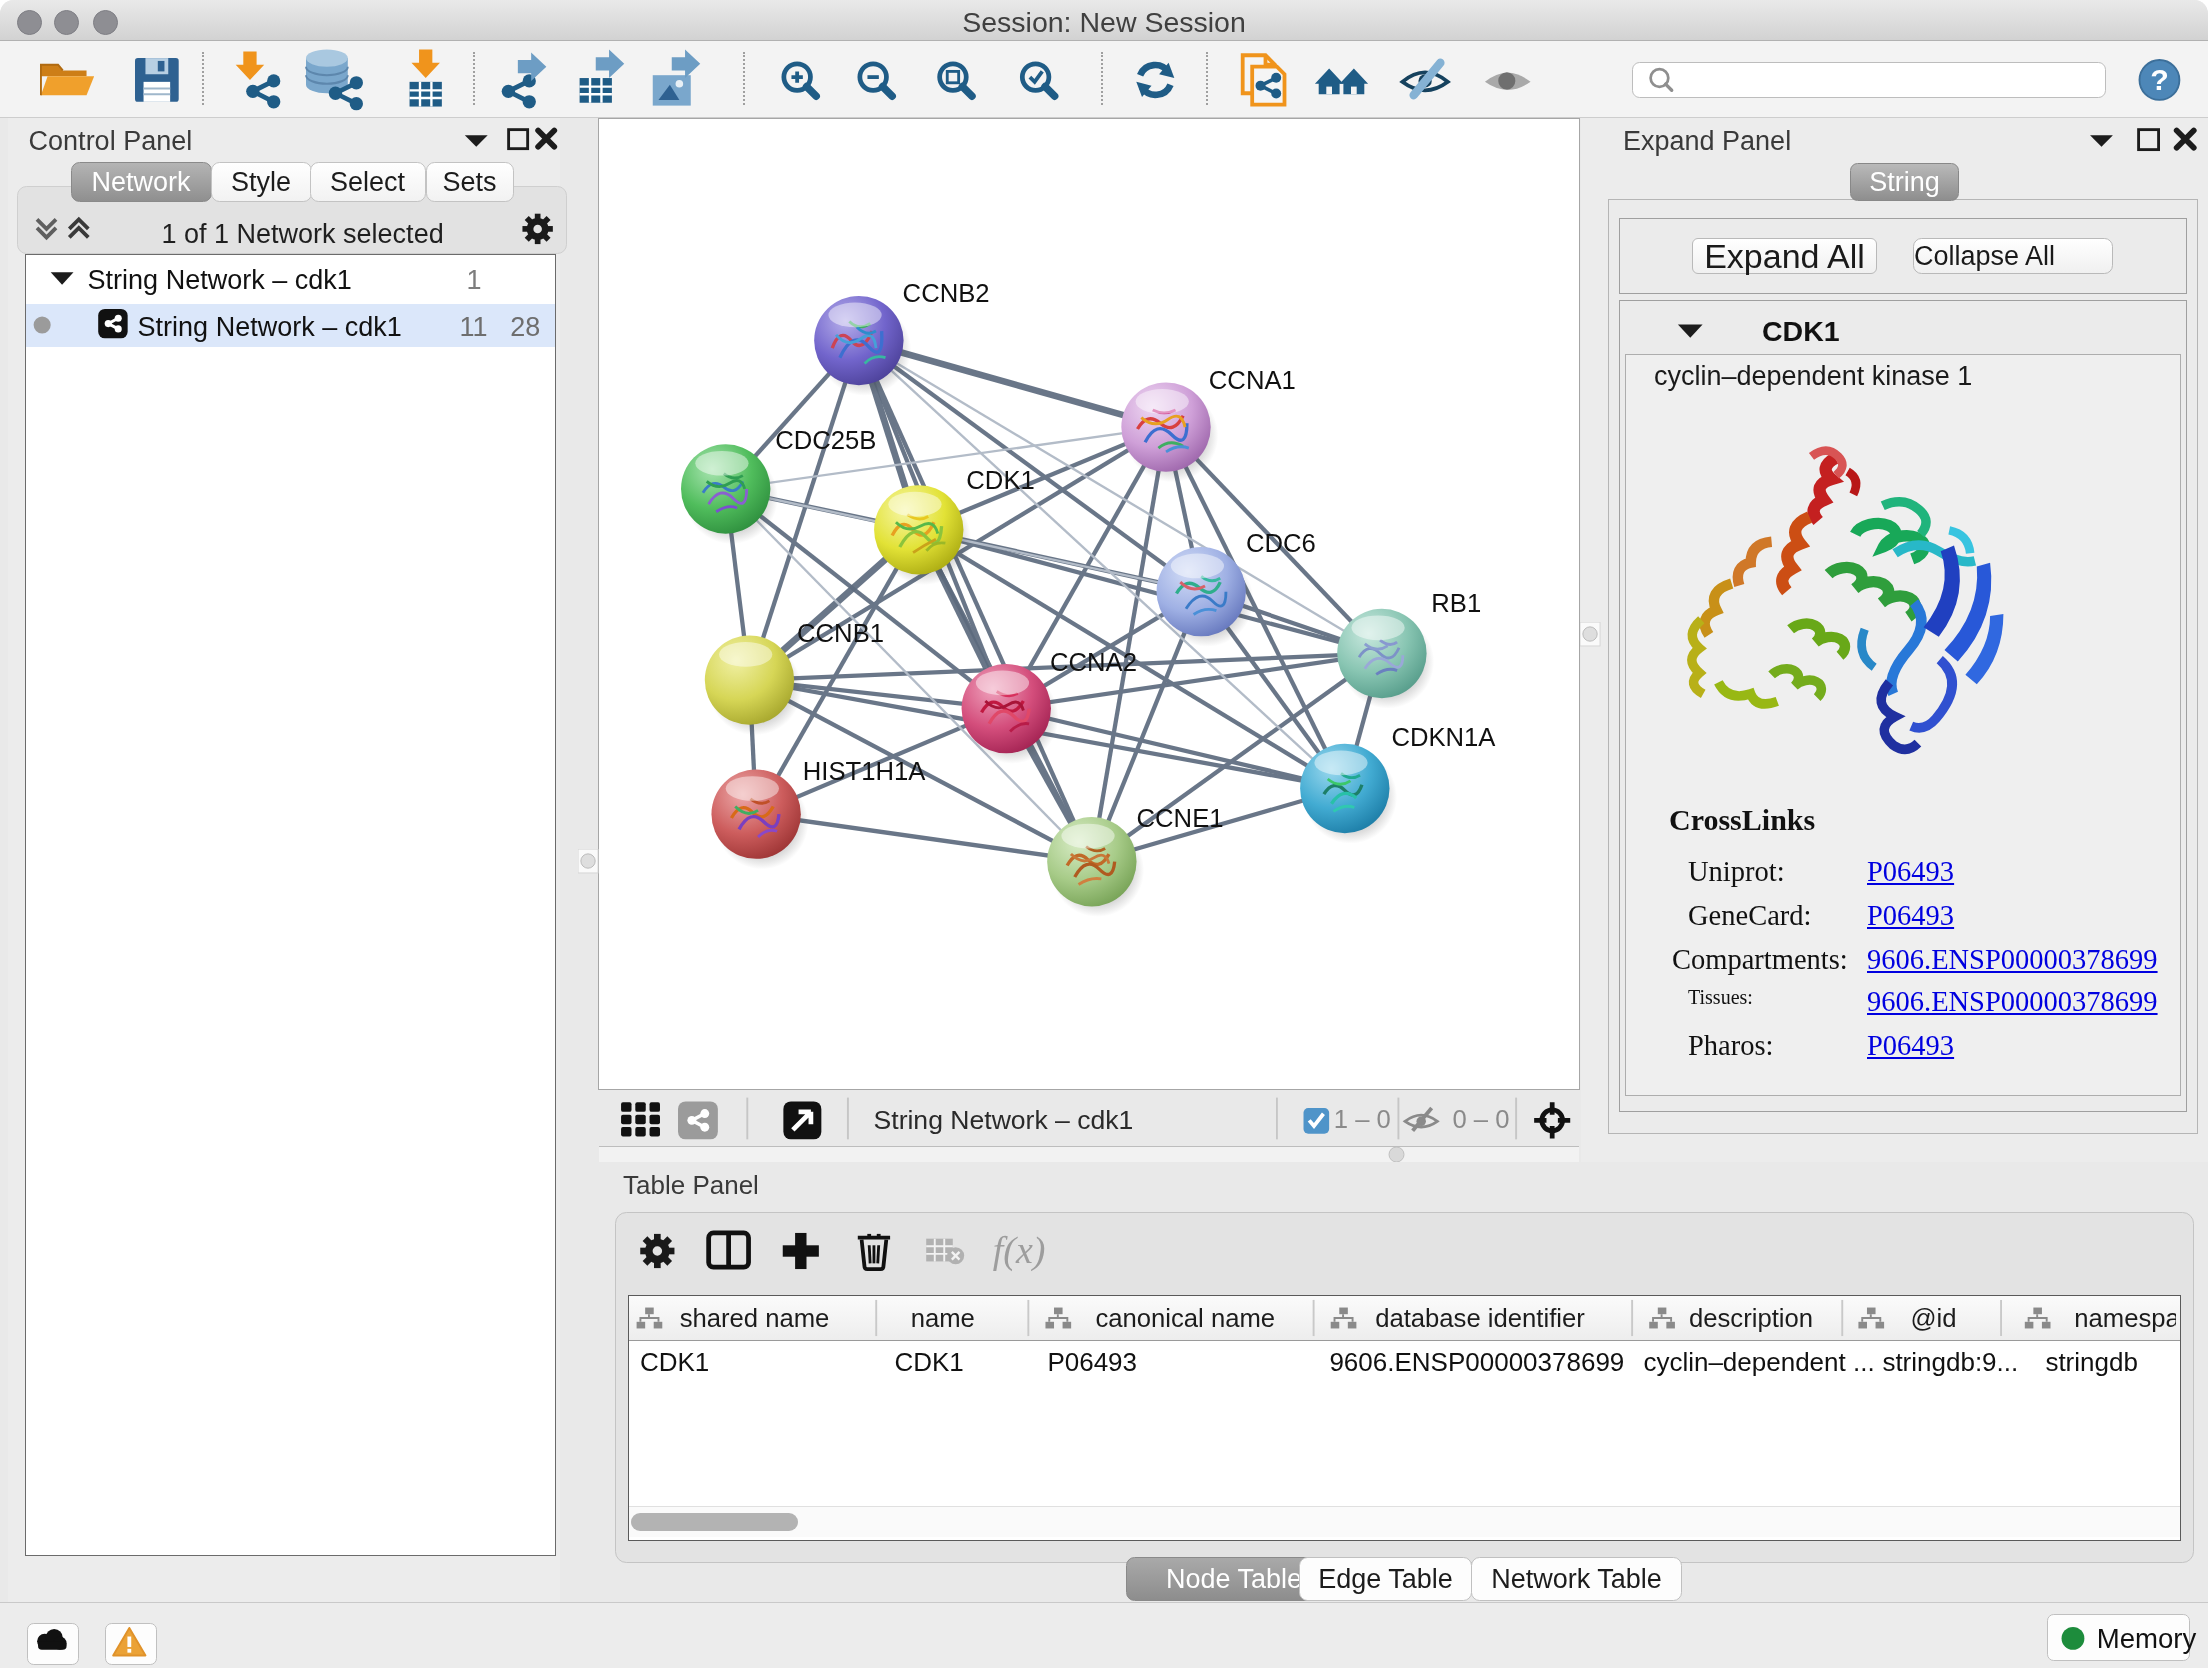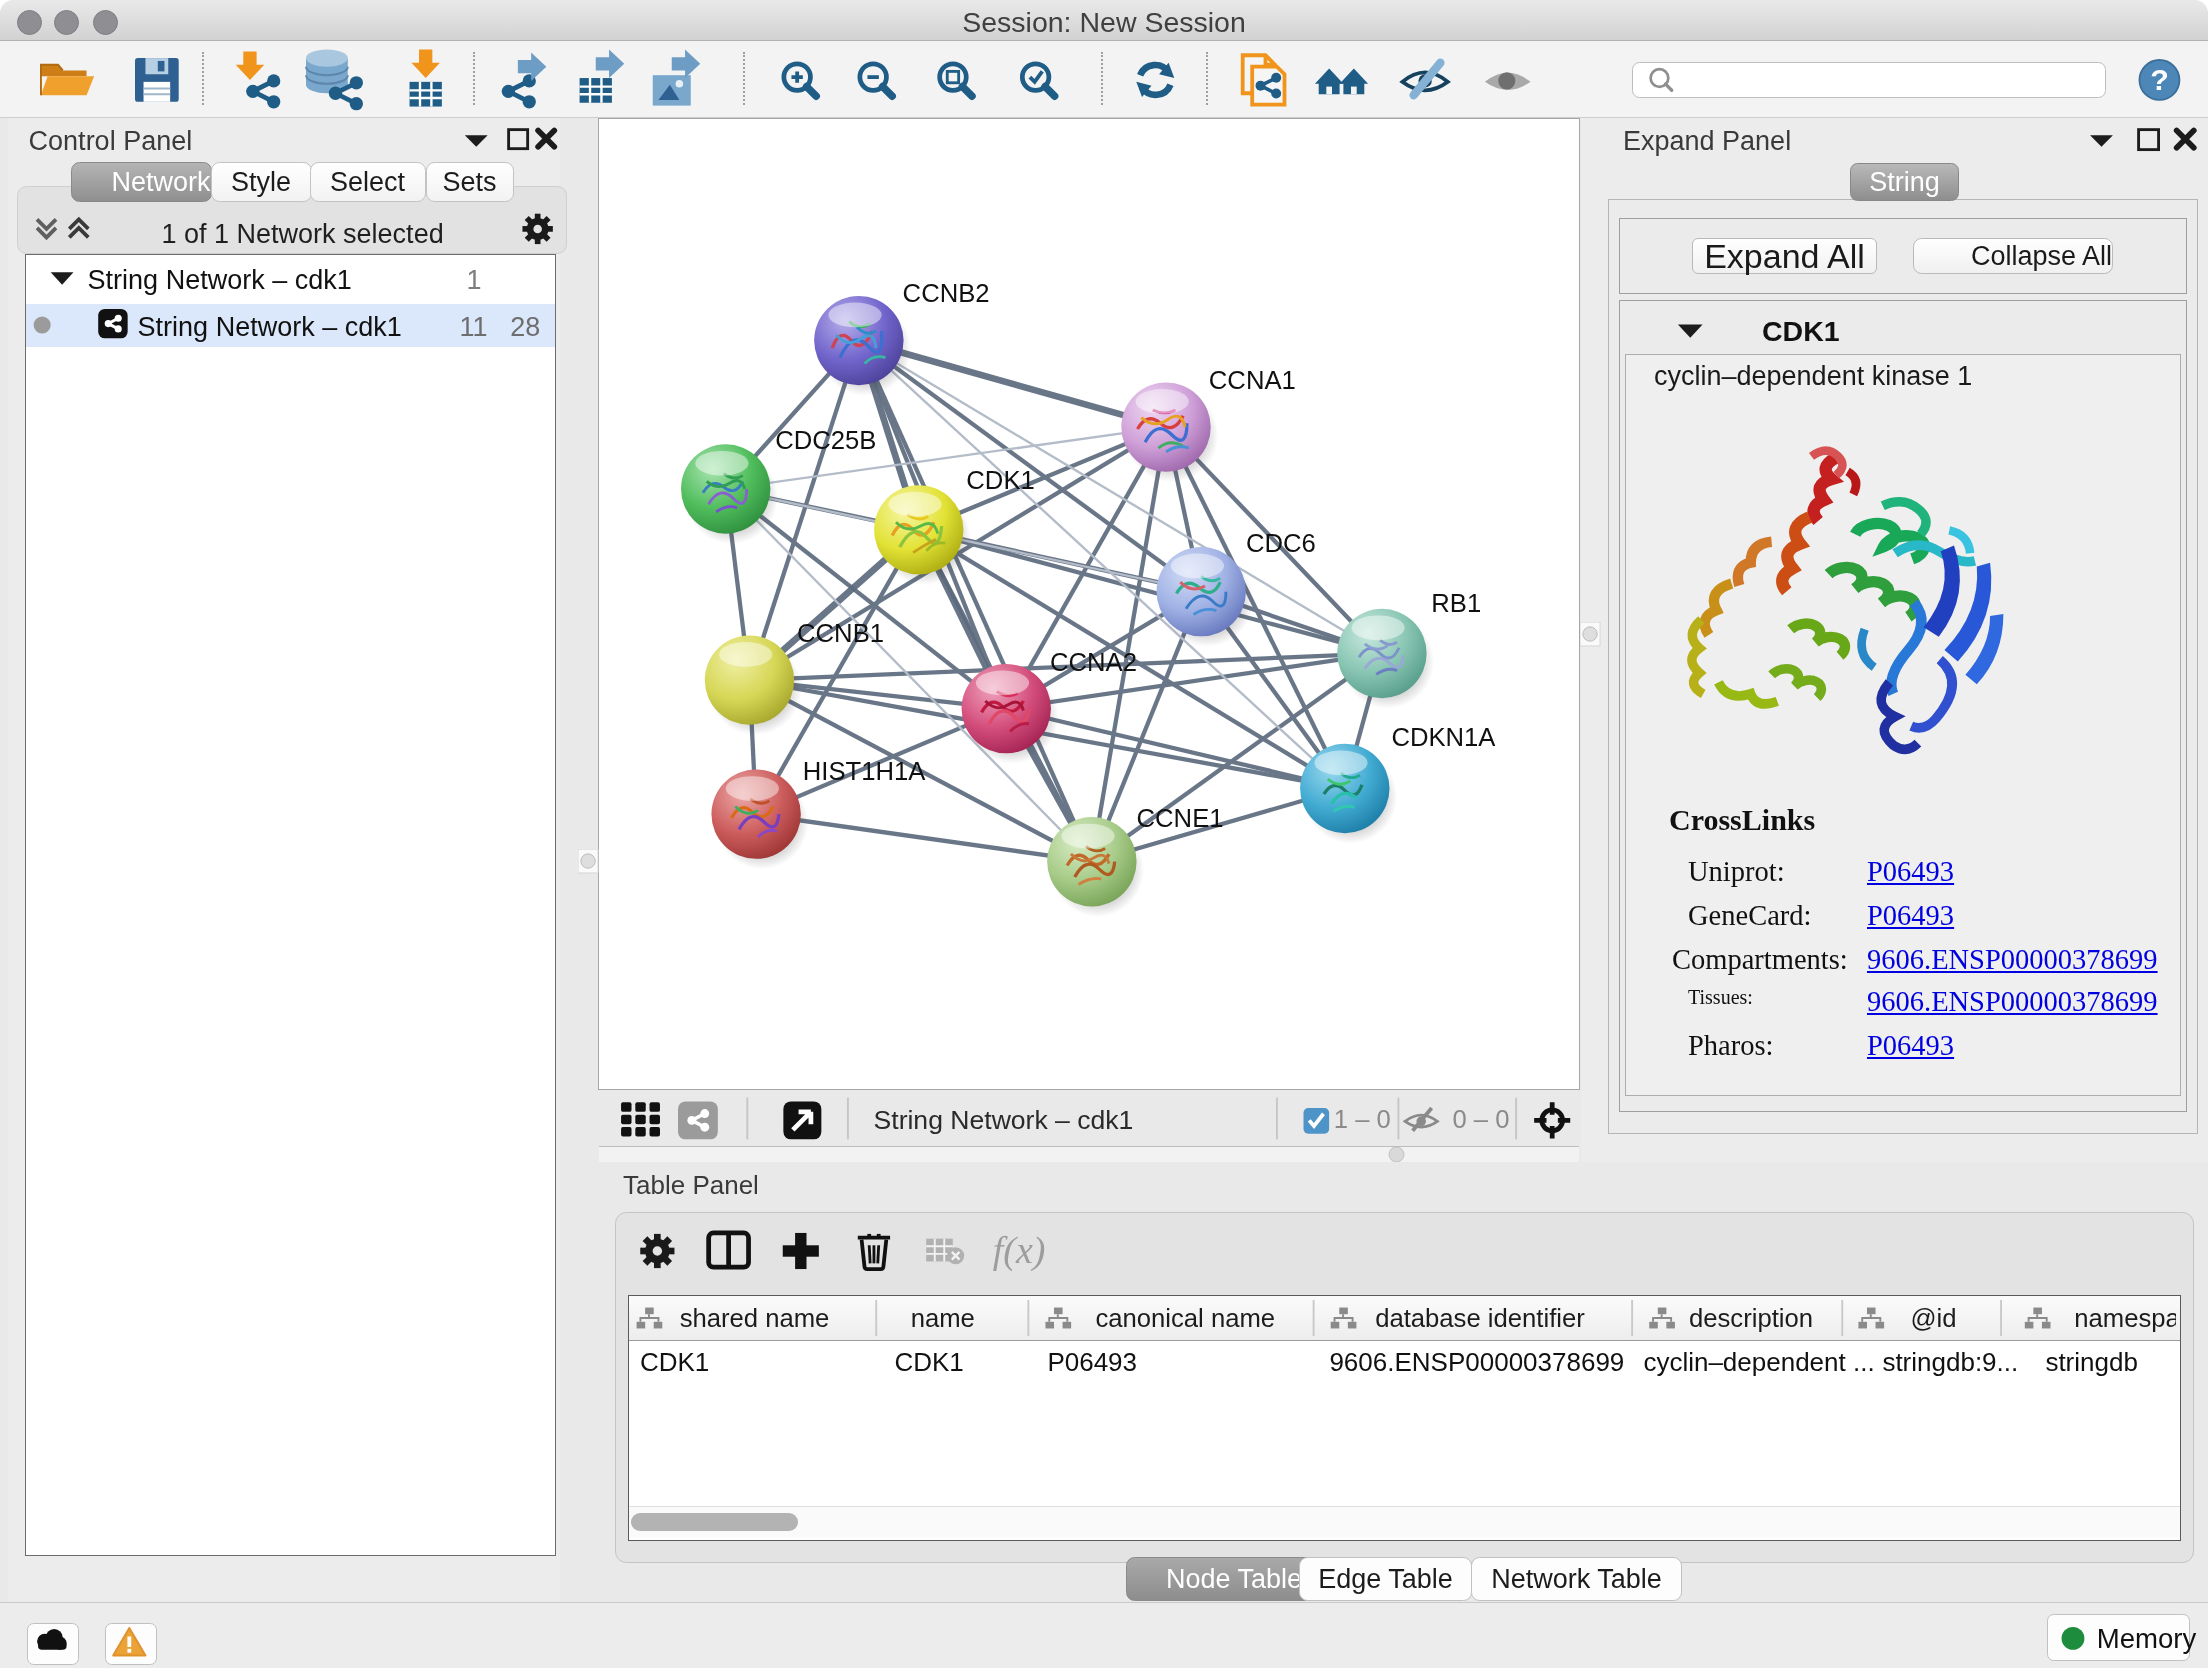--- a/index.html
+++ b/index.html
@@ -9,21 +9,21 @@
   #titlebar{left:0;top:0;width:2208px;height:40px;background:linear-gradient(#e9e9e9,#d2d2d2);border-bottom:1px solid #b1b1b1;border-radius:13.3px 13.3px 0 0;}
   .tl{position:absolute;top:9.5px;width:23px;height:23px;border-radius:50%;background:#8e8e93;border:1px solid #7e7e84;}
   #wtitle{position:absolute;top:5.7px;left:0;width:2208px;text-align:center;font-size:28.5px;color:#404040;}
   
   #toolbar{left:0;top:41px;width:2208px;height:76px;background:#f3f3f3;border-bottom:1px solid #cdcdcd;}
   .tsep{position:absolute;top:11.4px;height:53px;width:0;border-left:2.9px dotted #9f9f9f;}
   #searchbox{position:absolute;left:1632px;top:21px;width:472px;height:34px;background:#fff;border:1.9px solid #bdbdbd;border-radius:7.6px;}
   #ctrlpanel{left:7.6px;top:118px;width:552px;height:1484px;background:#ececec;}
   
   .tab{position:absolute;top:44px;height:38px;border:1px solid #c3c3c3;background:linear-gradient(#ffffff,#f2f2f2);color:#1c1c1c;font-size:27px;text-align:center;line-height:38px;border-radius:8.6px;z-index:3;}
-  .tabsel{background:linear-gradient(#b4b4b4,#8f8f8f);color:#fff;border:1px solid #8a8a8a;text-align:right;}
+  .tabsel{background:linear-gradient(#b4b4b4,#8f8f8f);color:#fff;border:1px solid #8a8a8a;}
   #treebox{position:absolute;left:17px;top:136px;width:529px;height:1300px;background:#fff;border:1.9px solid #6b6b6b;}
   
   #canvas{left:598px;top:118px;width:982px;height:972px;background:#fff;border:1px solid #a6a6a6;box-sizing:border-box;}
   #birdbar{left:599px;top:1090px;width:980px;height:56px;background:#e9e9e9;border-bottom:1px solid #bdbdbd;}
   #birdstrip{left:599px;top:1147px;width:980px;height:15px;background:#f2f2f2;}
   
   #resultspanel{left:1581px;top:118px;width:628px;height:1044px;background:#ececec;}
   
   #tablepanel{left:615px;top:1212px;width:1577px;height:349px;background:#e3e3e3;border:1px solid #c4c4c4;border-radius:11.4px;}
   #datatable{position:absolute;left:12.4px;top:82px;width:1551px;height:244px;background:#fff;border:1.9px solid #5a5a5a;}
@@ -551,21 +551,21 @@
   <div style="position:absolute;left:42px;top:7.6px;font-size:27px;color:#3a3a3a;">Expand Panel</div>
   <svg width="628" height="48" style="position:absolute;left:0;top:0;" viewBox="0 0 660 50">
     <polygon points="535,18 559,18 547,30" fill="#1c1c1c"></polygon>
     <rect x="586" y="12" width="21" height="21" fill="none" stroke="#1c1c1c" stroke-width="3"></rect>
     <path d="M626,13 L644,31 M644,13 L626,31" stroke="#1c1c1c" stroke-width="6" stroke-linecap="round"></path>
   </svg>
   <div style="position:absolute;left:27px;top:81px;width:588px;height:933px;background:#ebebeb;border:1px solid #b5b5b5;"></div>
   <div style="position:absolute;left:269px;top:45px;width:107px;height:36px;background:linear-gradient(#b9b9b9,#8e8e8e);border:1px solid #888;border-radius:7.6px;color:#fff;font-size:27px;text-align:center;line-height:36px;">String</div>
   <div style="position:absolute;left:38px;top:100px;width:566px;height:74px;background:#ebebeb;border:1px solid #9f9f9f;"></div>
   <div style="position:absolute;left:111px;top:120px;width:183px;height:34px;background:linear-gradient(#ffffff,#f0f0f0);border:1px solid #b9b9b9;border-radius:6px;font-size:34px;text-align:center;line-height:34px;color:#1a1a1a;">Expand All</div>
-  <div style="position:absolute;left:332px;top:120px;width:198px;height:34px;background:linear-gradient(#ffffff,#f0f0f0);border:1px solid #b9b9b9;border-radius:8.6px;font-size:27px;text-align:right;line-height:34px;color:#1a1a1a;">Collapse All</div>
+  <div style="position:absolute;left:332px;top:120px;width:198px;height:34px;background:linear-gradient(#ffffff,#f0f0f0);border:1px solid #b9b9b9;border-radius:8.6px;font-size:27px;text-align:left;line-height:34px;color:#1a1a1a;">Collapse All</div>
   <div style="position:absolute;left:38px;top:182px;width:566px;height:810px;background:#ebebeb;border:1px solid #9f9f9f;"></div>
   <svg width="57" height="38" style="position:absolute;left:95px;top:195px;" viewBox="0 0 60 40">
       <polygon points="2,12 28,12 15,26" fill="#1c1c1c"></polygon>
     </svg>
   <div style="position:absolute;left:181px;top:197px;font-size:28.5px;font-weight:bold;color:#111;">CDK1</div>
   <div style="position:absolute;left:44px;top:236px;width:554px;height:740px;background:#efefef;border:1px solid #adadad;"></div>
   <div style="position:absolute;left:73px;top:243px;font-size:27px;color:#1a1a1a;">cyclin–dependent kinase 1</div>
   <svg width="361" height="323" style="position:absolute;left:88px;top:325px;" viewBox="0 0 380 340">
     <path d="M175,16 q-18,10 -4,22 q-20,6 -8,22 q-18,8 -6,22" stroke="#c42020" stroke-width="13" fill="none"></path>
     <path d="M150,14 q16,-12 28,0 q10,10 -2,20" stroke="#d85454" stroke-width="9" fill="none"></path>

